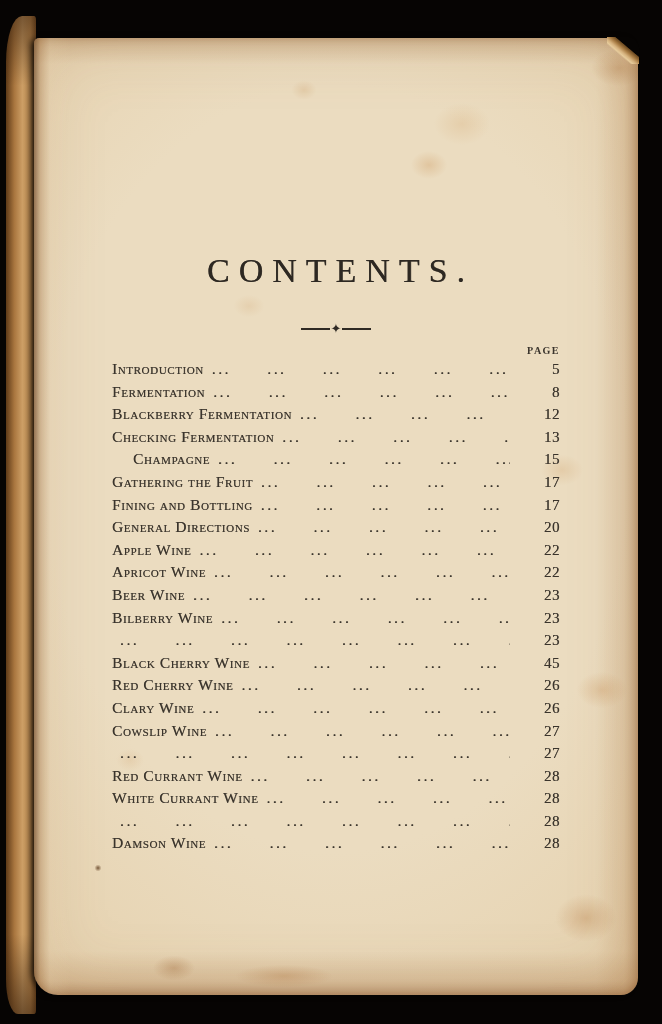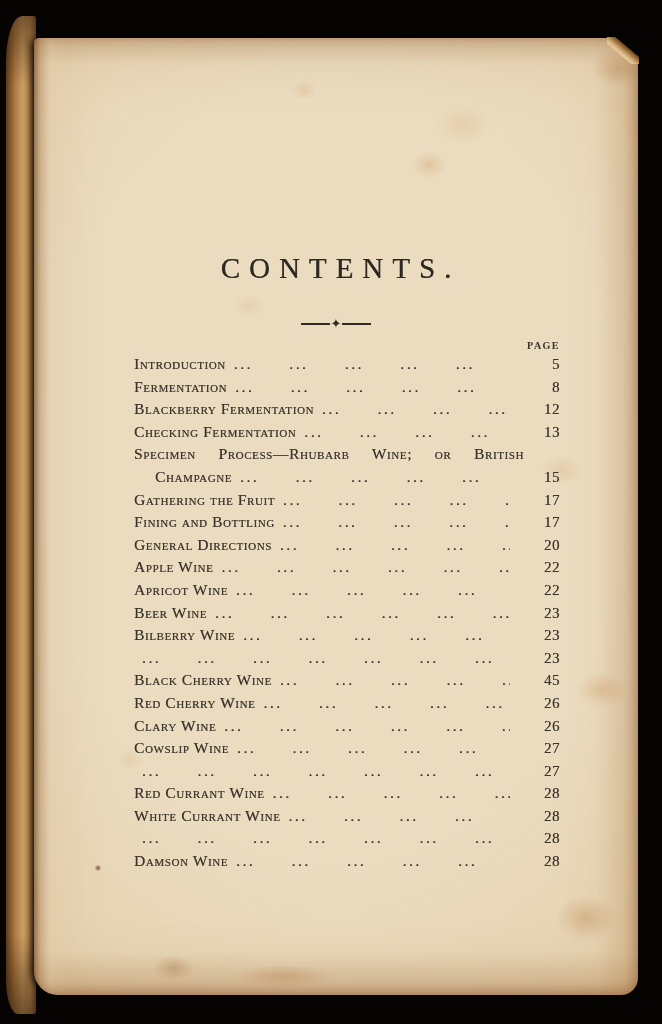--- a/index.html
+++ b/index.html
@@ -48,41 +48,40 @@
       #060403 0%, #060403 36%,
       #6f4c22 38%, #a87c44 46%, #d6b27e 54%, #e6cb9b 60%,
       rgba(230,203,155,0) 64%);
   }
   .inner{
     position:absolute;left:0;top:0;width:100%;height:100%;
     box-sizing:border-box;padding:214px 78px 0 78px;
     color:#38332b;
   }
   .title{
-    text-align:center;font-size:29px;letter-spacing:9px;padding-left:9px;
+    text-align:center;font-size:34px;letter-spacing:9px;padding-left:9px;
     color:#2d2822;white-space:nowrap;
     text-shadow:.3px 0 0 rgba(45,40,34,.7);
   }
   .ornament{
     margin-top:34px;height:10px;display:flex;align-items:center;justify-content:center;
   }
   .ornament .line{width:29px;height:2px;background:#2f2a24;}
   .ornament .diamond{font-size:13px;line-height:10px;color:#2f2a24;margin:0 1px;}
   .page-label{
     margin-top:10px;text-align:right;font-size:11px;letter-spacing:1.5px;
     font-variant:small-caps;color:#3a342c;padding-right:0;
     font-weight:bold;transform:scale(.92);transform-origin:right center;
   }
   .toc{margin-top:2px;}
   .row{
     display:flex;align-items:flex-end;line-height:22.6px;font-size:15.5px;
     font-variant:small-caps;letter-spacing:.6px;color:#3a342c;
     text-shadow:.3px 0 0 rgba(58,52,44,.65);
     white-space:nowrap;
-    margin-left:22px;
   }
   .row .t{flex:none;}
   .row.wrap .t{
     flex:1 1 auto;padding-right:36px;white-space:normal;
     text-align:justify;text-align-last:justify;
   }
   .row.indent .t{padding-left:21px;}
   .dots{
     flex:1 1 auto;overflow:hidden;white-space:nowrap;
     margin:0 10px 0 8px;color:#3a342c;
@@ -122,23 +121,20 @@
         <div class="row">
             <span class="t">Blackberry Fermentation</span>
             <span class="dots"></span>
             <span class="num">12</span>
           </div>
         <div class="row">
             <span class="t">Checking Fermentation</span>
             <span class="dots"></span>
             <span class="num">13</span>
           </div>
-        <div class="row wrap">
-            <span class="t">Specimen Process—Rhubarb Wine; or British</span>
-          </div>
         <div class="row indent">
             <span class="t">Champagne</span>
             <span class="dots"></span>
             <span class="num">15</span>
           </div>
         <div class="row">
             <span class="t">Gathering the Fruit</span>
             <span class="dots"></span>
             <span class="num">17</span>
           </div>

